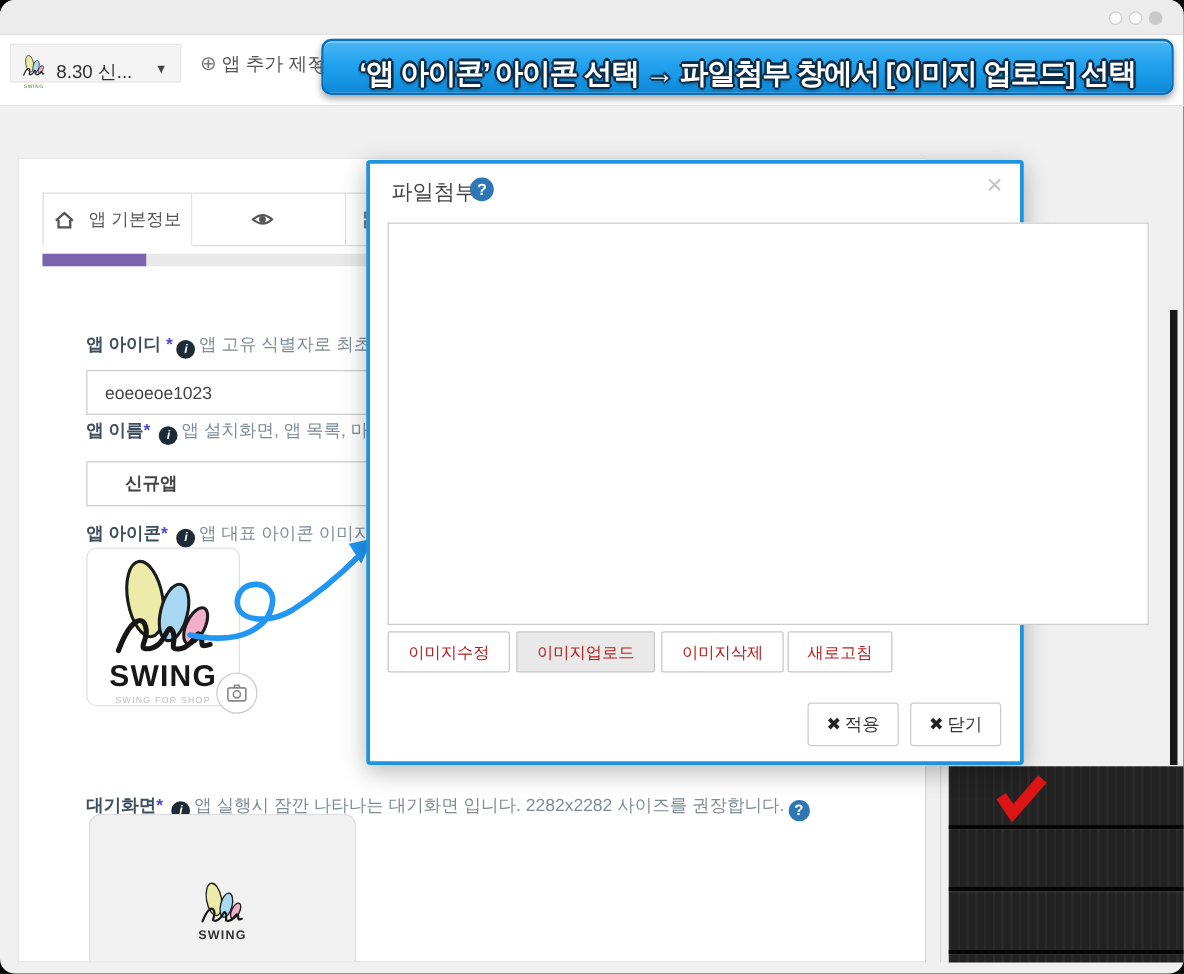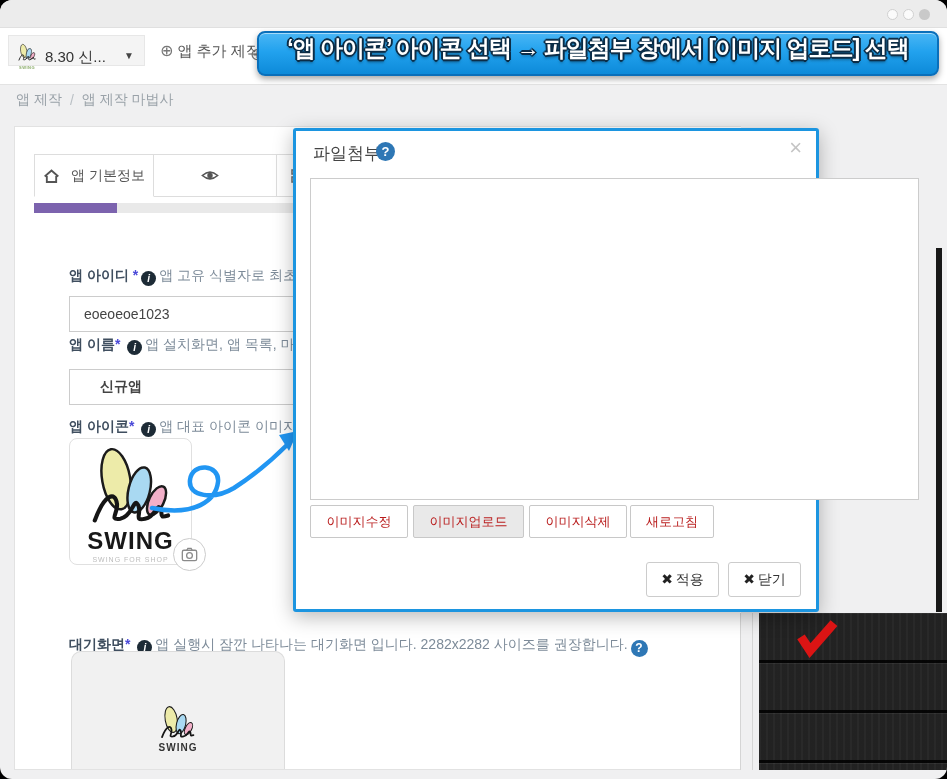--- a/index.html
+++ b/index.html
@@ -24,21 +24,21 @@
   .sel-caret { position:absolute; right:10px; top:14px; font-size:10px; color:#444; }
   .add-app { position:absolute; left:160px; top:13px; background:none; border:none; font-size:15px; color:#555; cursor:pointer; font-family:inherit; }
   .plus-glyph { font-size:16px; color:#777; margin-right:4px; }
   .plus-hidden { position:absolute; left:250px; top:16px; font-size:17px; color:#777; }
   
   .banner {
     position:absolute; left:257px; top:31px; width:682px; height:45px; z-index:70;
     background:linear-gradient(180deg,#49b6f5 0%,#22a2ee 45%,#0d8ad9 100%);
     border:2px solid #0a6fba; border-radius:8px;
     box-shadow:0 3px 6px rgba(0,0,0,.35), inset 0 1px 0 rgba(255,255,255,.5);
-    display:flex; align-items:flex-start; justify-content:center;
+    display:flex; align-items:flex-end; justify-content:center;
   }
   .banner-text {
     color:#fff; font-size:23px; font-weight:bold; letter-spacing:-1px; white-space:nowrap;
     text-shadow:-2px 0 #0c2d47,2px 0 #0c2d47,0 -2px #0c2d47,0 2px #0c2d47,
                 -1px -1px #0c2d47,1px 1px #0c2d47,-1px 1px #0c2d47,1px -1px #0c2d47,0 3px 3px rgba(0,0,0,.4);
   }
   
   .breadcrumb { position:absolute; left:16px; top:88px; height:24px; display:flex; align-items:center; gap:8px; font-size:14px; color:#99a1a8; }
   .breadcrumb .sep { color:#b9bfc4; }
   
@@ -134,25 +134,20 @@
       <span class="sel-caret">▼</span>
     </div>
     <button class="add-app"><span class="plus-glyph">⊕</span><span>앱 추가 제작</span></button>
     <span class="plus-hidden">⊕</span>
   </div>
 
   <div class="banner">
     <span class="banner-text">‘앱 아이콘’ 아이콘 선택 → 파일첨부 창에서 [이미지 업로드] 선택</span>
   </div>
 
-  <div class="breadcrumb">
-    <span>앱 제작</span>
-    <span class="sep">/</span>
-    <span>앱 제작 마법사</span>
-  </div>
 
   <div class="card">
     <div class="tab tab1 active">
       <svg width="17" height="16" viewBox="0 0 20 18">
           <path d="M2 9.5 L10 2.5 L18 9.5" fill="none" stroke="#555" stroke-width="2.2"></path>
           <path d="M4.5 9 V16 H15.5 V9" fill="none" stroke="#555" stroke-width="2.2"></path>
         </svg>
       <span>앱 기본정보</span>
     </div>
     <div class="tab tab2">

